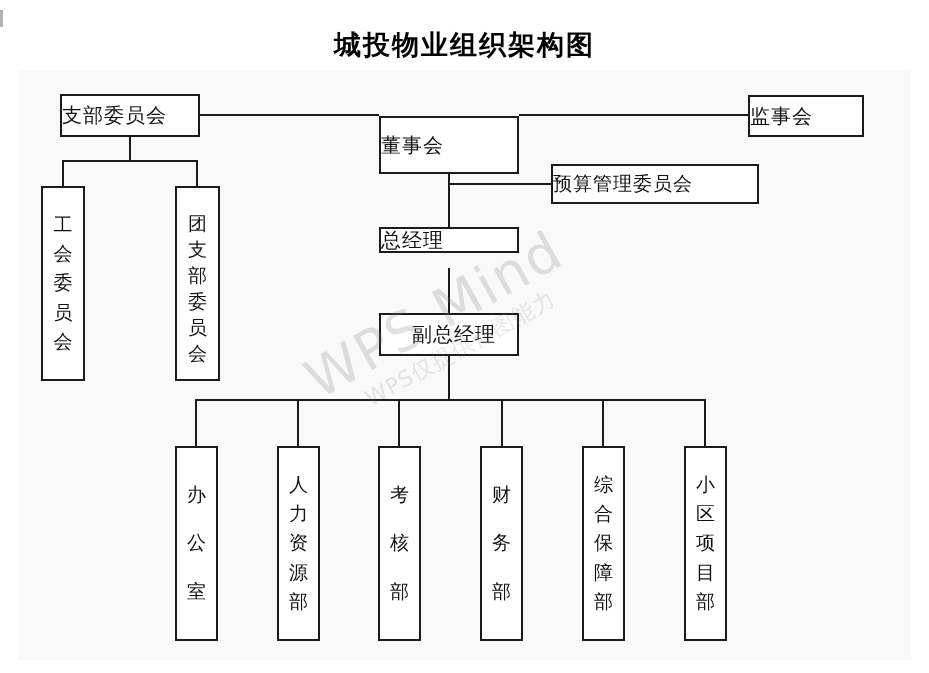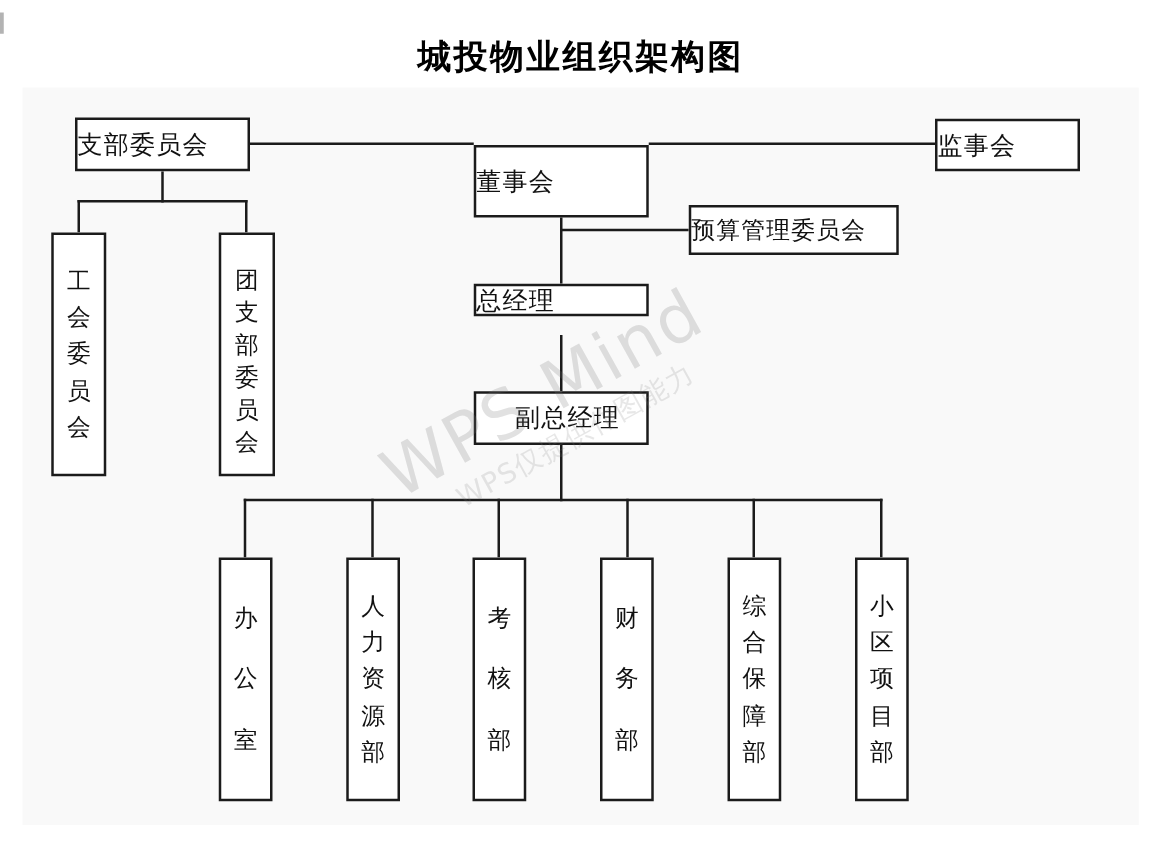--- a/index.html
+++ b/index.html
@@ -98,21 +98,21 @@
 </div>
 
 <div class="node" style="left:379px; top:95px; width:140px; height:58px;margin-top:21px;">
   <span>董事会</span>
 </div>
 
 <div class="node" style="left:748px; top:95px; width:116px; height:42px;">
   <span>监事会</span>
 </div>
 
-<div class="node small" style="left:551px; top:164px; width:168px; height:40px;">
+<div class="node small" style="left:551px; top:164px; width:208px; height:40px;">
   <span>预算管理委员会</span>
 </div>
 
 <div class="node" style="left:379px; top:227px; width:140px; height:26px;">
   <span>总经理</span>
 </div>
 
 <div class="node" style="left:379px; top:313px; width:140px; height:43px;padding-left:31px;">
   <span>副总经理</span>
 </div>

